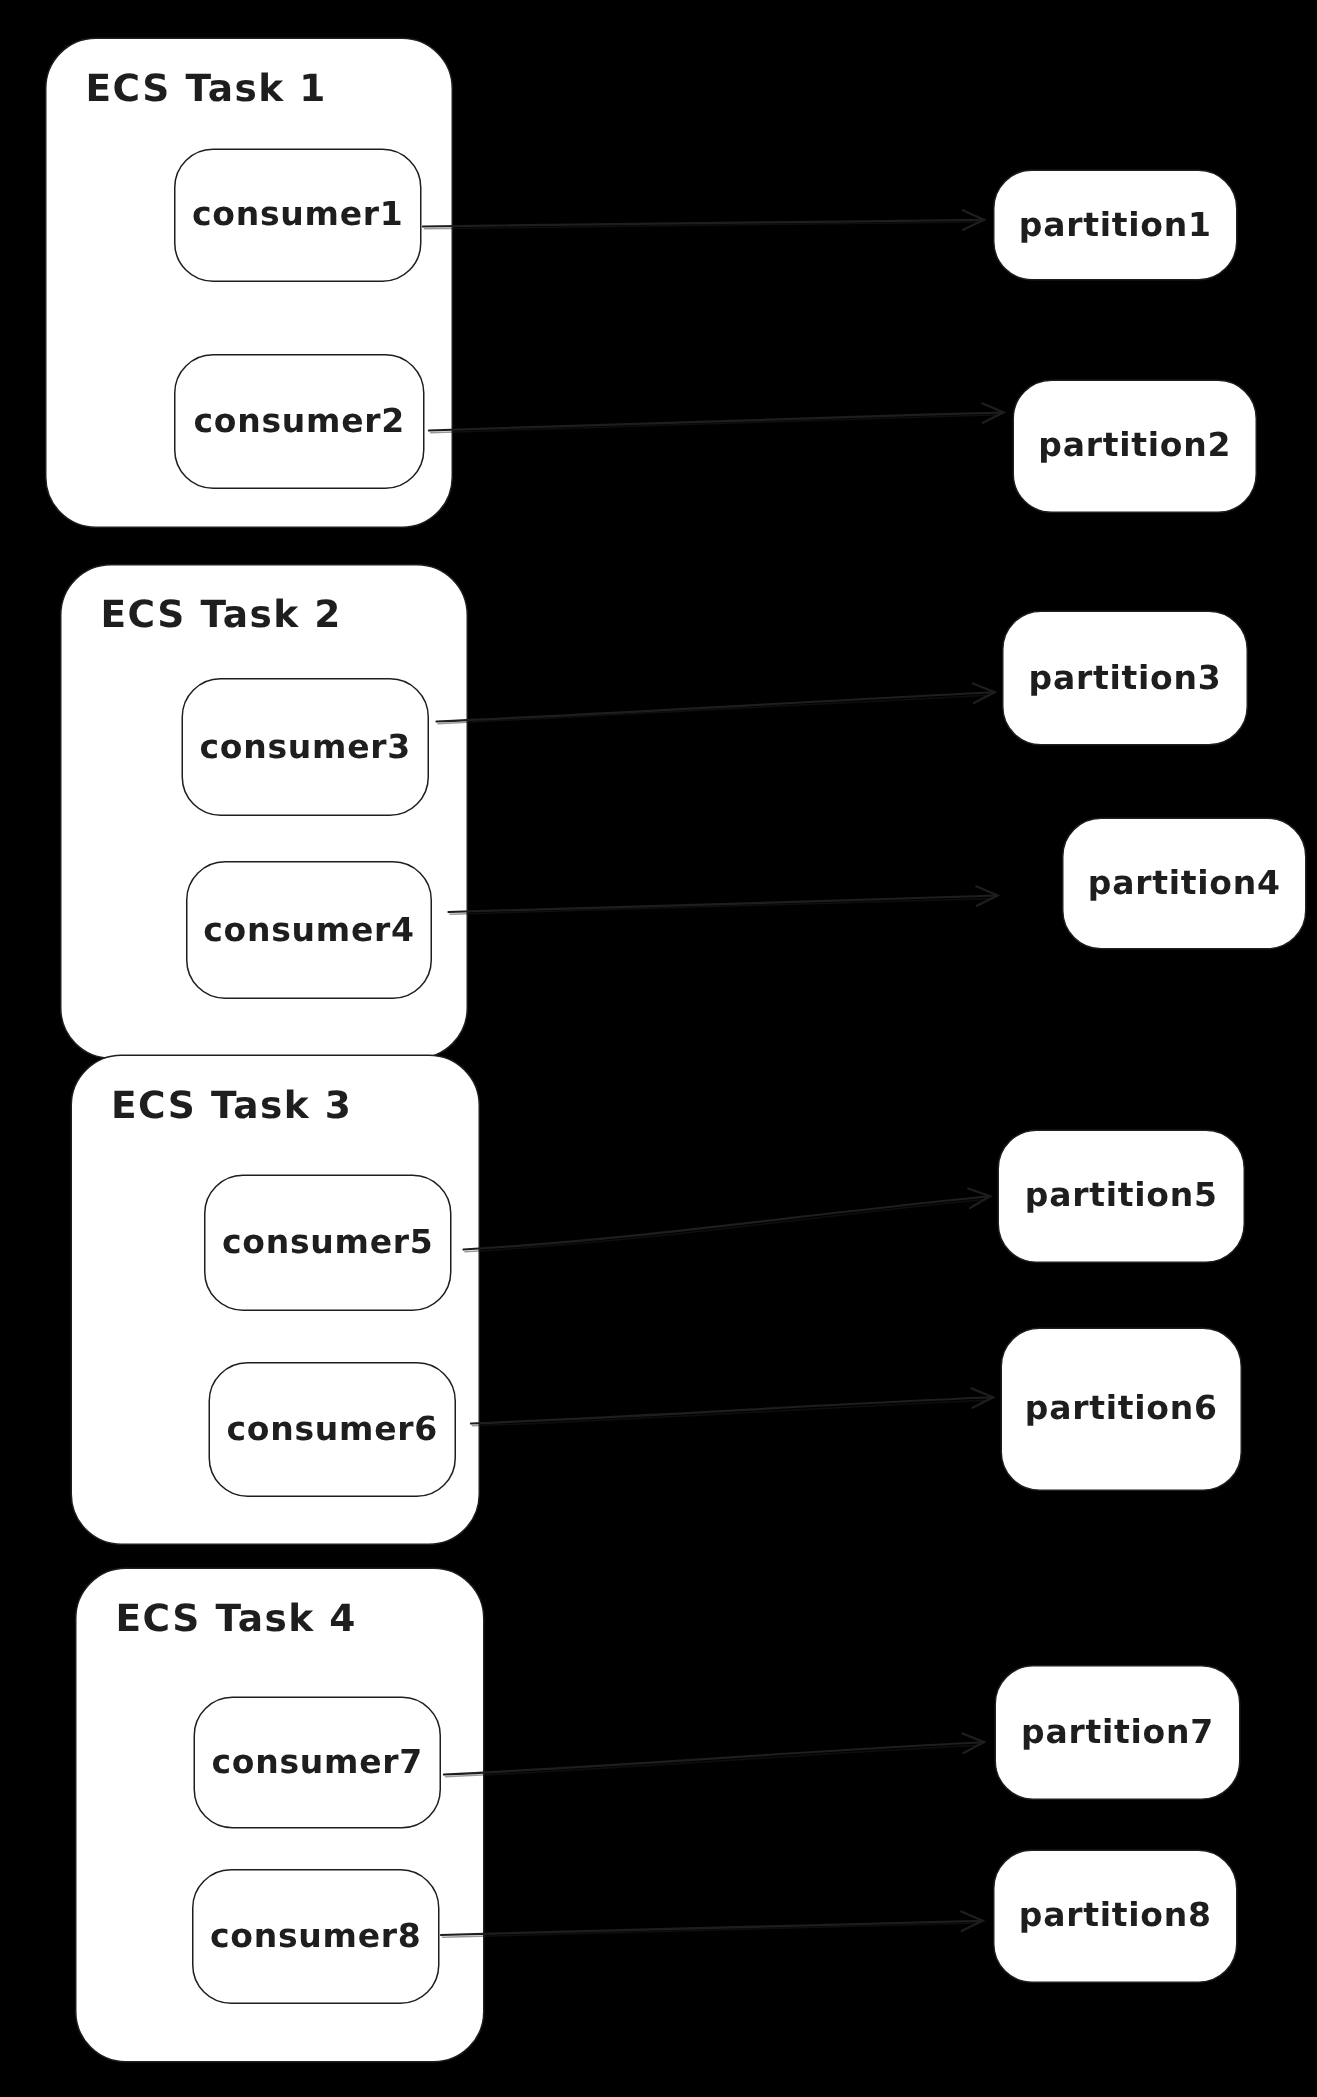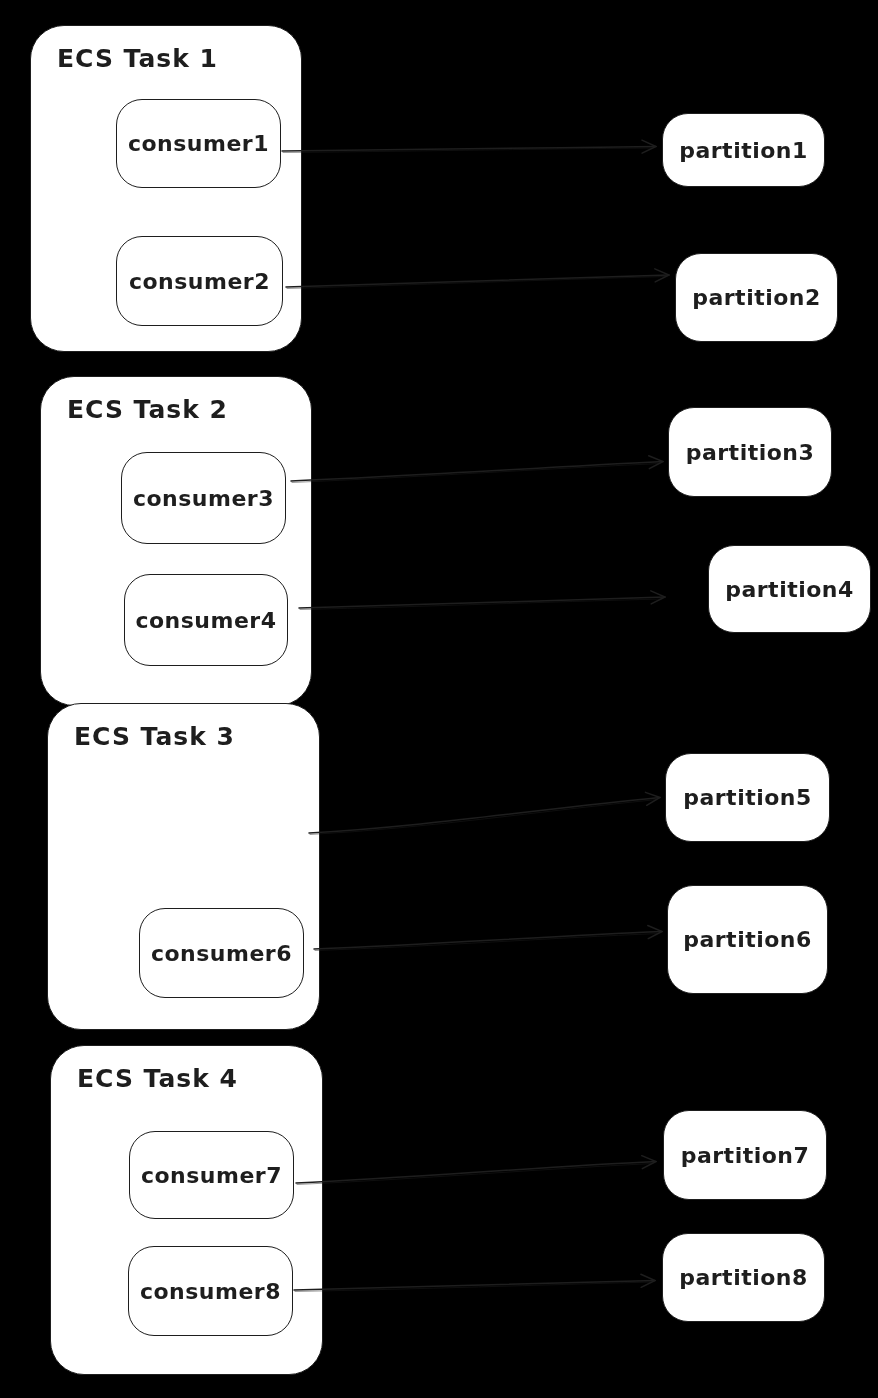--- a/index.html
+++ b/index.html
@@ -119,20 +119,23 @@
     <div class="node" style="left:80px; top:75px; width:165px; height:92px;justify-content:center;">
       <span class="node-label">consumer3</span>
     </div>
     <div class="node" style="left:83px; top:197px; width:164px; height:92px;">
       <span class="node-label">consumer4</span>
     </div>
   </div>
 
   <div class="task" style="left:47px; top:703px; width:273px; height:327px;">
     <div class="task-label">ECS Task 3</div>
+    <div class="node" style="left:88px; top:79px; width:165px; height:91px;">
+      <span class="node-label">consumer5</span>
+    </div>
     <div class="node" style="left:91px; top:204px; width:165px; height:90px;">
       <span class="node-label">consumer6</span>
     </div>
   </div>
 
   <div class="task" style="left:50px; top:1045px; width:273px; height:330px;">
     <div class="task-label">ECS Task 4</div>
     <div class="node" style="left:78px; top:85px; width:165px; height:88px;">
       <span class="node-label">consumer7</span>
     </div>

